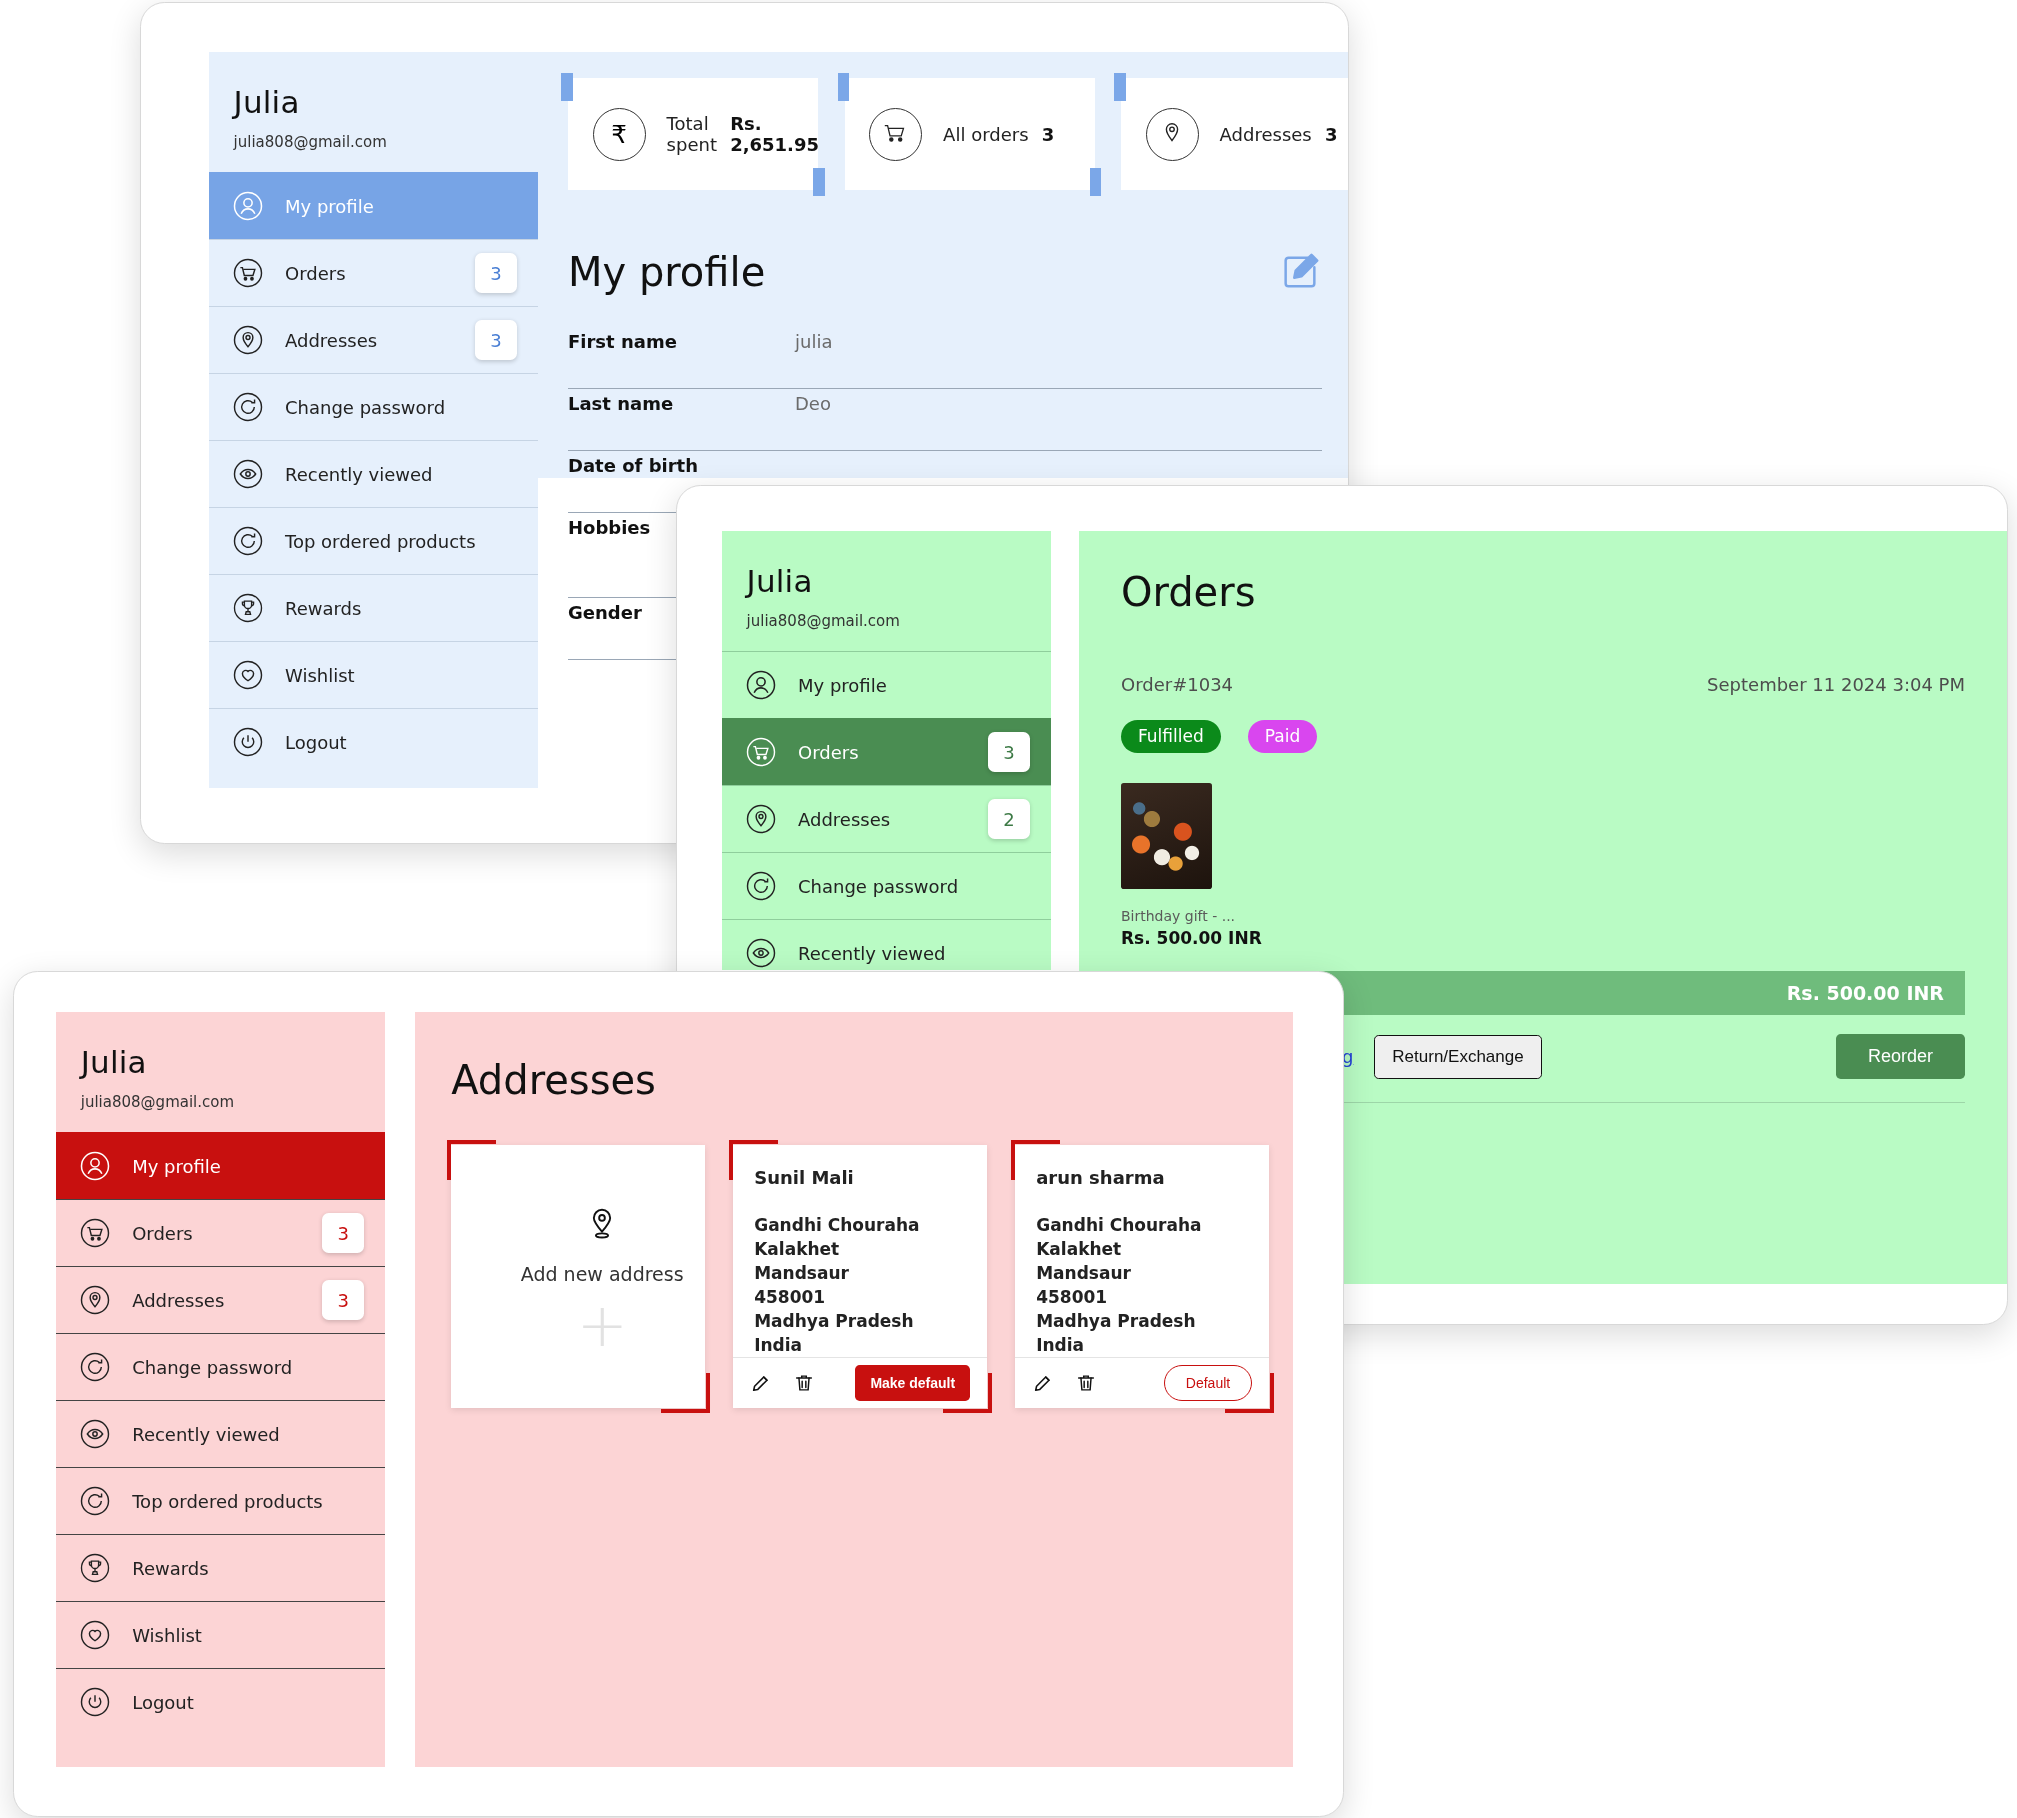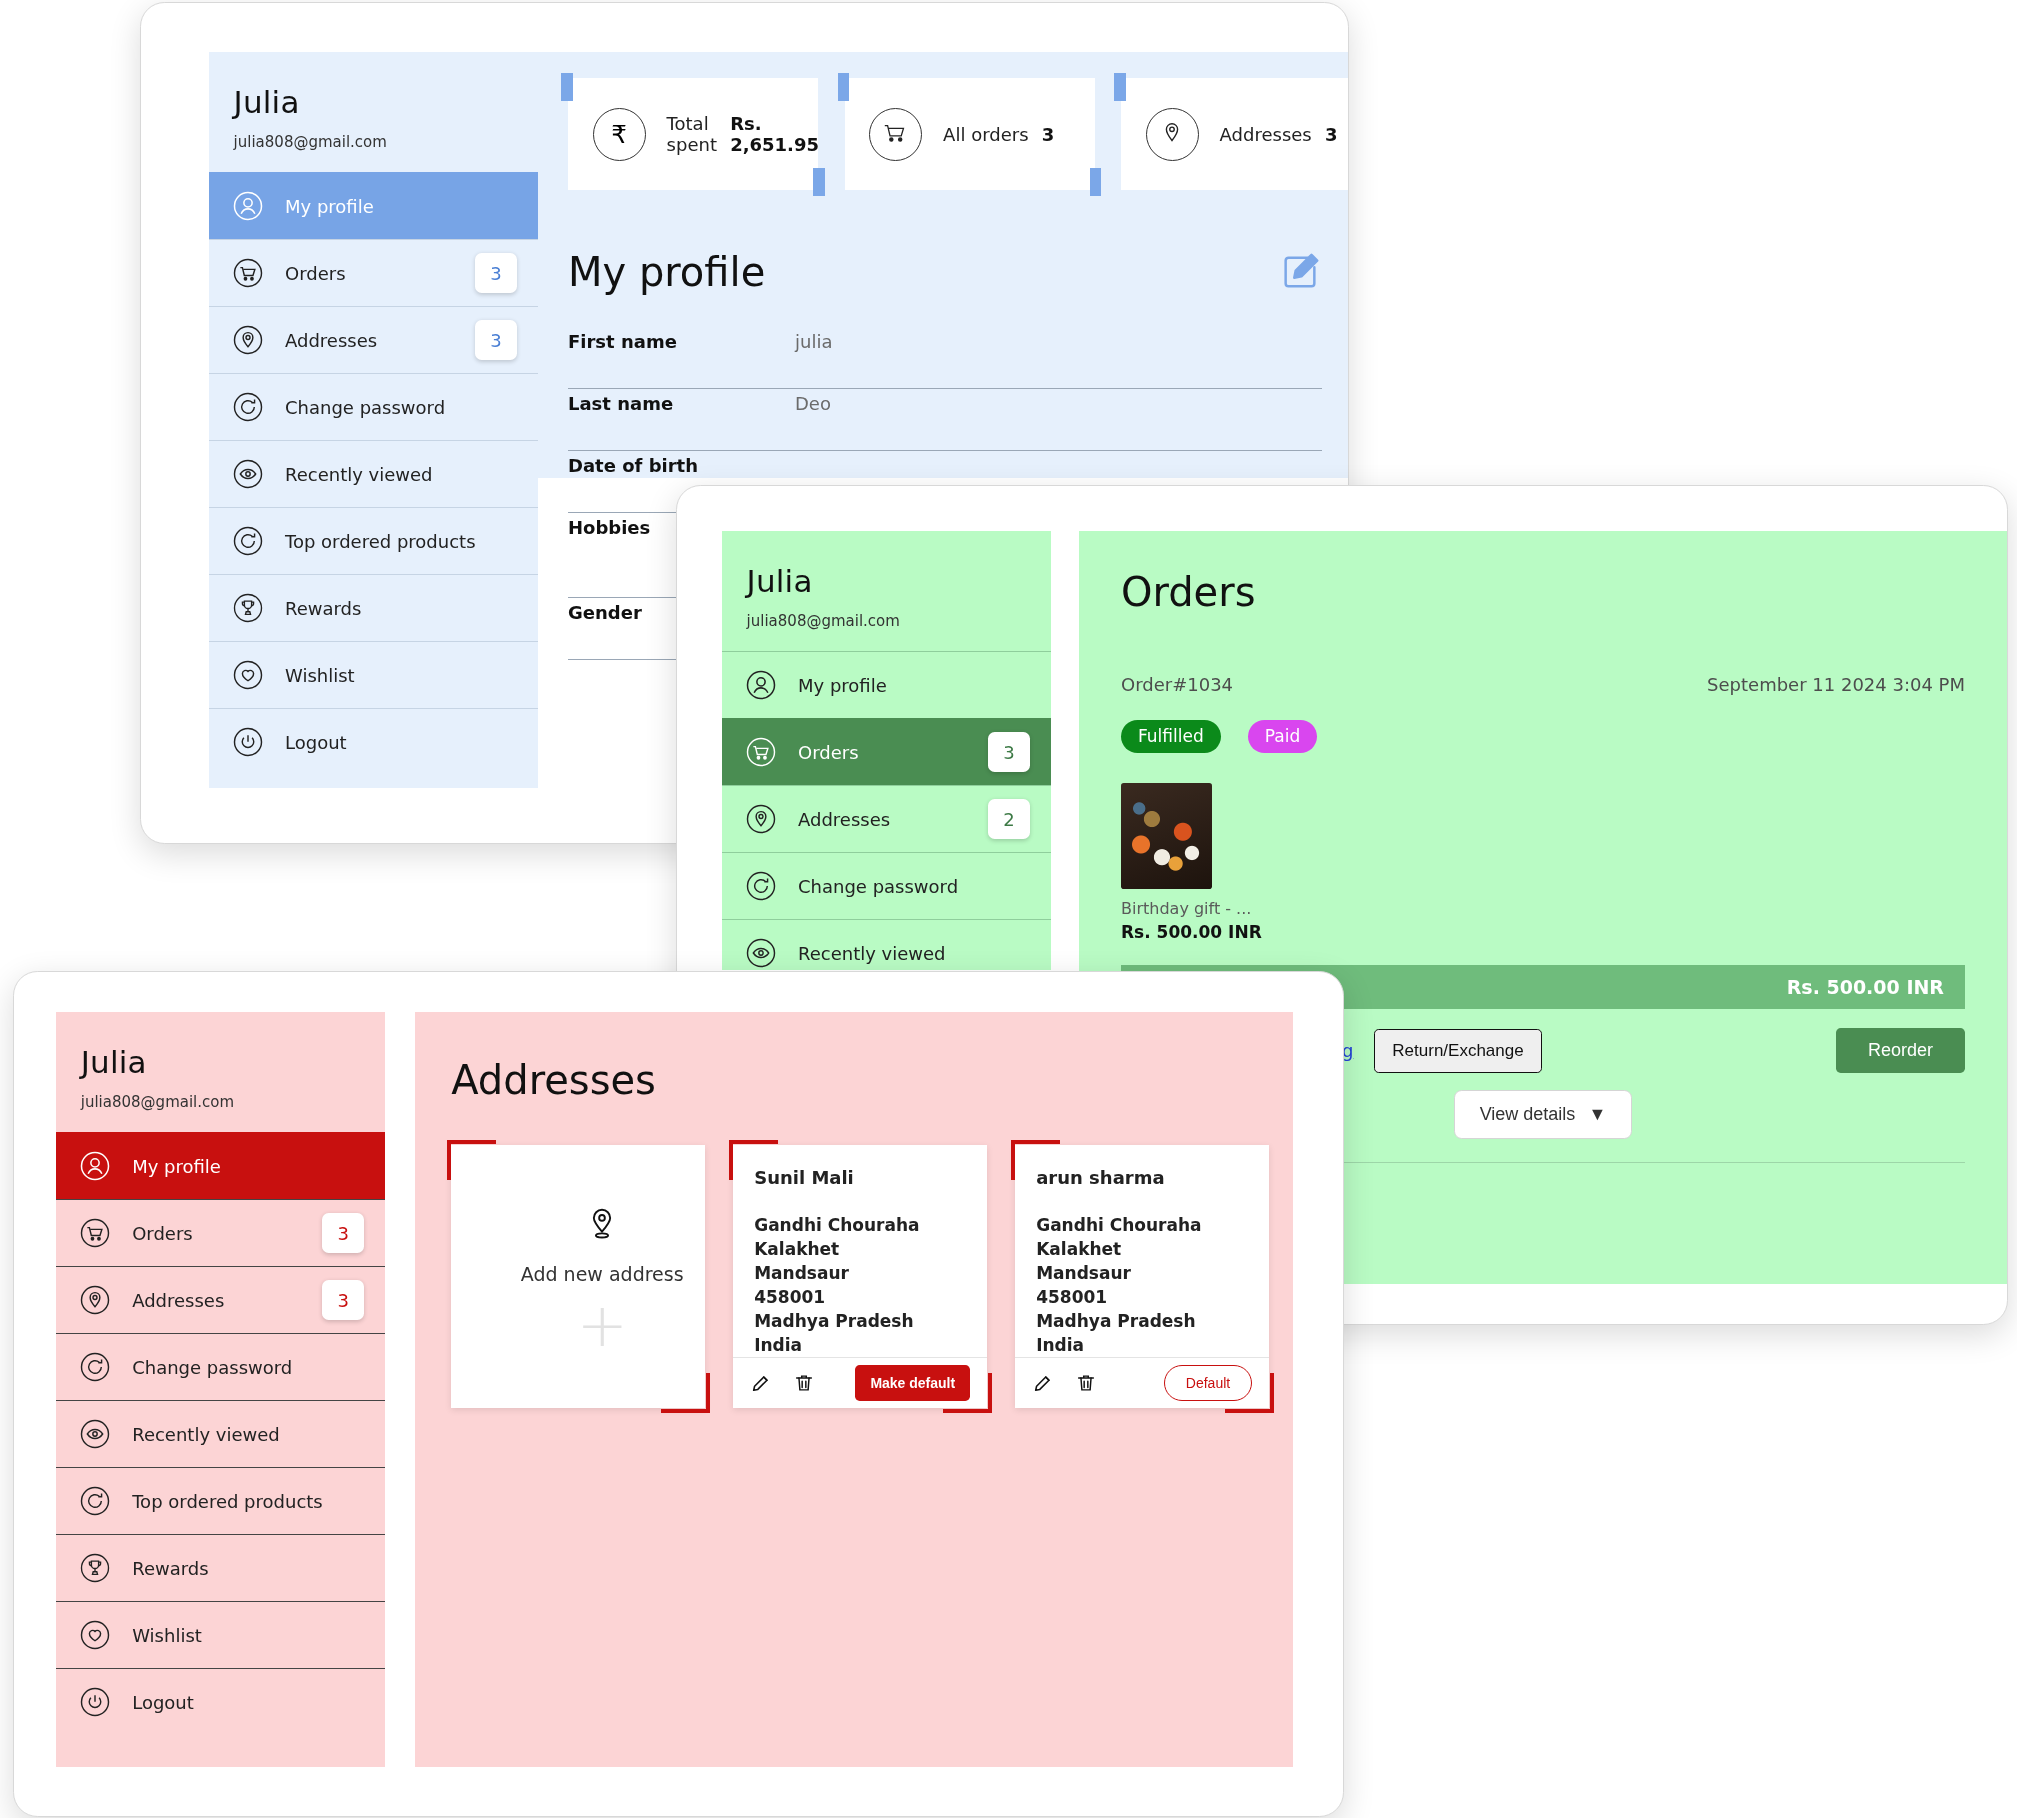--- a/index.html
+++ b/index.html
@@ -113,21 +113,21 @@
     background:
       radial-gradient(circle at 22% 58%, #e8732a 0 8.5px, transparent 9.5px),
       radial-gradient(circle at 45% 70%, #f0ece2 0 7.6px, transparent 8.5px),
       radial-gradient(circle at 68% 46%, #d9531e 0 8.5px, transparent 9.5px),
       radial-gradient(circle at 34% 34%, #9e7b3e 0 7.6px, transparent 8.5px),
       radial-gradient(circle at 60% 76%, #e9a13a 0 6.6px, transparent 7.6px),
       radial-gradient(circle at 78% 66%, #f3efe6 0 6.6px, transparent 7.6px),
       radial-gradient(circle at 20% 24%, #4a6e8a 0 5.7px, transparent 6.6px),
       linear-gradient(160deg, #3a2a20, #1d130d);
   }
-  .prod-name { font-size: 16px; color: #5a5a5a; margin-top: 10px; }
+  .prod-name { font-size: 14px; color: #5a5a5a; margin-top: 19px; }
   .prod-price { font-size: 17px; font-weight: 700; color: #111; margin-top: 4.7px; }
   .gtotal {
     margin-top: 23px; background: #6FBC7C; height: 44px;
     display: flex; align-items: center; justify-content: space-between;
     padding: 0 21px; color: #fff;
   }
   .gtotal .lbl { font-size: 18px; }
   .gtotal .val { font-size: 19px; font-weight: 700; }
   .ord-actions { display: flex; align-items: center; gap: 21px; margin-top: 19px; position: relative; }
   .btn-white {
@@ -485,26 +485,20 @@
           <span class="val">Rs. 500.00 INR</span>
         </div>
 
         <div class="ord-actions">
           <button class="btn-white">Order Status</button>
           <a class="link-tracking">Tracking</a>
           <button class="btn-gray">Return/Exchange</button>
           <button class="btn-reorder">Reorder</button>
         </div>
 
-        <div class="viewdetails-wrap">
-          <button class="btn-viewdetails">
-            <span>View details</span>
-            <span>▼</span>
-          </button>
-        </div>
 
         <div class="ord-rule"></div>
       </div>
     </div>
   </div>
 
   <div class="window" id="win-addresses">
     <div class="pink-body">
 
       <div class="pink-sidebar">

